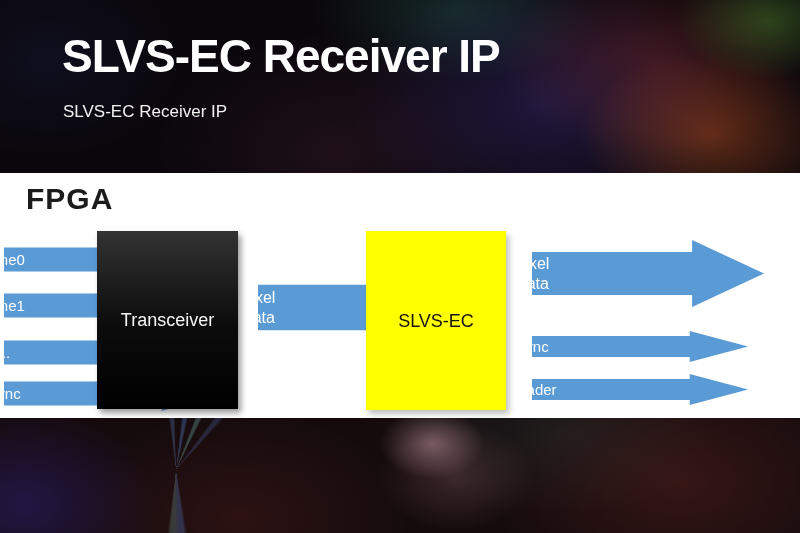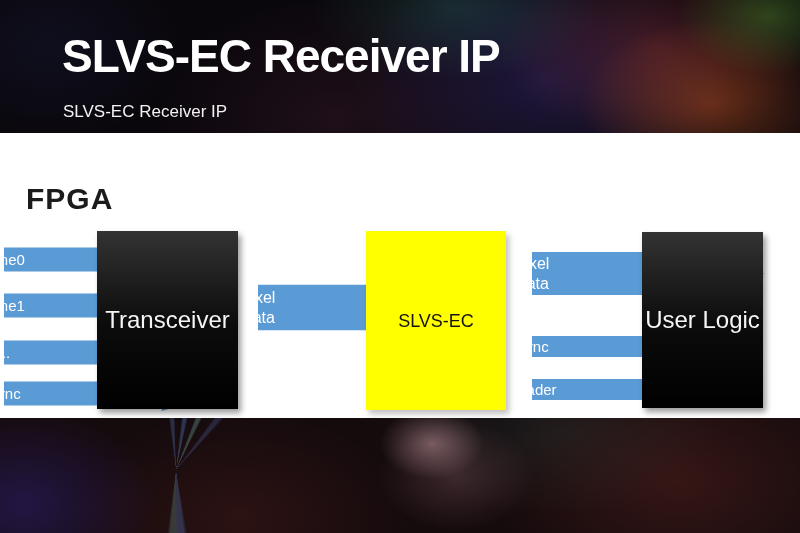--- a/index.html
+++ b/index.html
@@ -6,21 +6,21 @@
   .page{
     position:relative;
     width:800px;height:533px;
     overflow:hidden;
     font-family:"Liberation Sans","DejaVu Sans",sans-serif;
     background:#ffffff;
   }
 
   
   .banner{
-    position:absolute;left:0;top:0;width:800px;height:133px;
+    position:absolute;left:0;top:0;width:800px;height:173px;
     background:
       radial-gradient(ellipse 140px 90px at 96% 12%, rgba(110,200,60,.30), transparent 65%),
       radial-gradient(ellipse 220px 140px at 89% 78%, rgba(255,110,40,.34), transparent 60%),
       radial-gradient(ellipse 260px 160px at 82% 35%, rgba(230,70,60,.22), transparent 60%),
       radial-gradient(ellipse 240px 120px at 57% 6%, rgba(70,190,160,.18), transparent 60%),
       radial-gradient(ellipse 320px 220px at 68% 60%, rgba(90,70,200,.26), transparent 60%),
       radial-gradient(ellipse 300px 200px at 42% 88%, rgba(140,60,90,.16), transparent 60%),
       radial-gradient(ellipse 220px 160px at 6% 35%, rgba(50,70,160,.12), transparent 60%),
       #0a070c;
   }
@@ -47,21 +47,21 @@
 
   .block{
     position:absolute;
     display:flex;align-items:center;justify-content:center;
     text-align:center;
   }
   .block.dark{
     background:linear-gradient(180deg,#333333 0%,#0c0c0c 52%,#000000 100%);
     color:#f5f5f5;
     box-shadow:3px 4px 6px rgba(0,0,0,.40);
-    font-size:24px;font-weight:400;
+    font-size:18px;font-weight:400;
   }
   .block.yellow{
     background:#FFFF00;
     color:#141414;
     box-shadow:3px 4px 6px rgba(0,0,0,.25);
     font-size:18px;font-weight:400;
     flex-direction:column;line-height:24px;
   }
   .transceiver{left:97px;top:58px;width:141px;height:178px;}
   .receiver{left:366px;top:58px;width:140px;height:179px;}
@@ -157,21 +157,18 @@
       <span>Pixel</span>
       <span>Data</span>
     </div>
     <div class="arrow small a-syncout" style="background: rgb(91, 155, 213);">
       <span>Sync</span>
     </div>
     <div class="arrow small a-header" style="background: rgb(91, 155, 213);">
       <span>Header</span>
     </div>
 
-    <div class="block dark userlogic">
-      <span>User Logic</span>
-    </div>
 
   </section>
 
   <footer class="strip"></footer>
 
 </div>
 
 </body></html>

